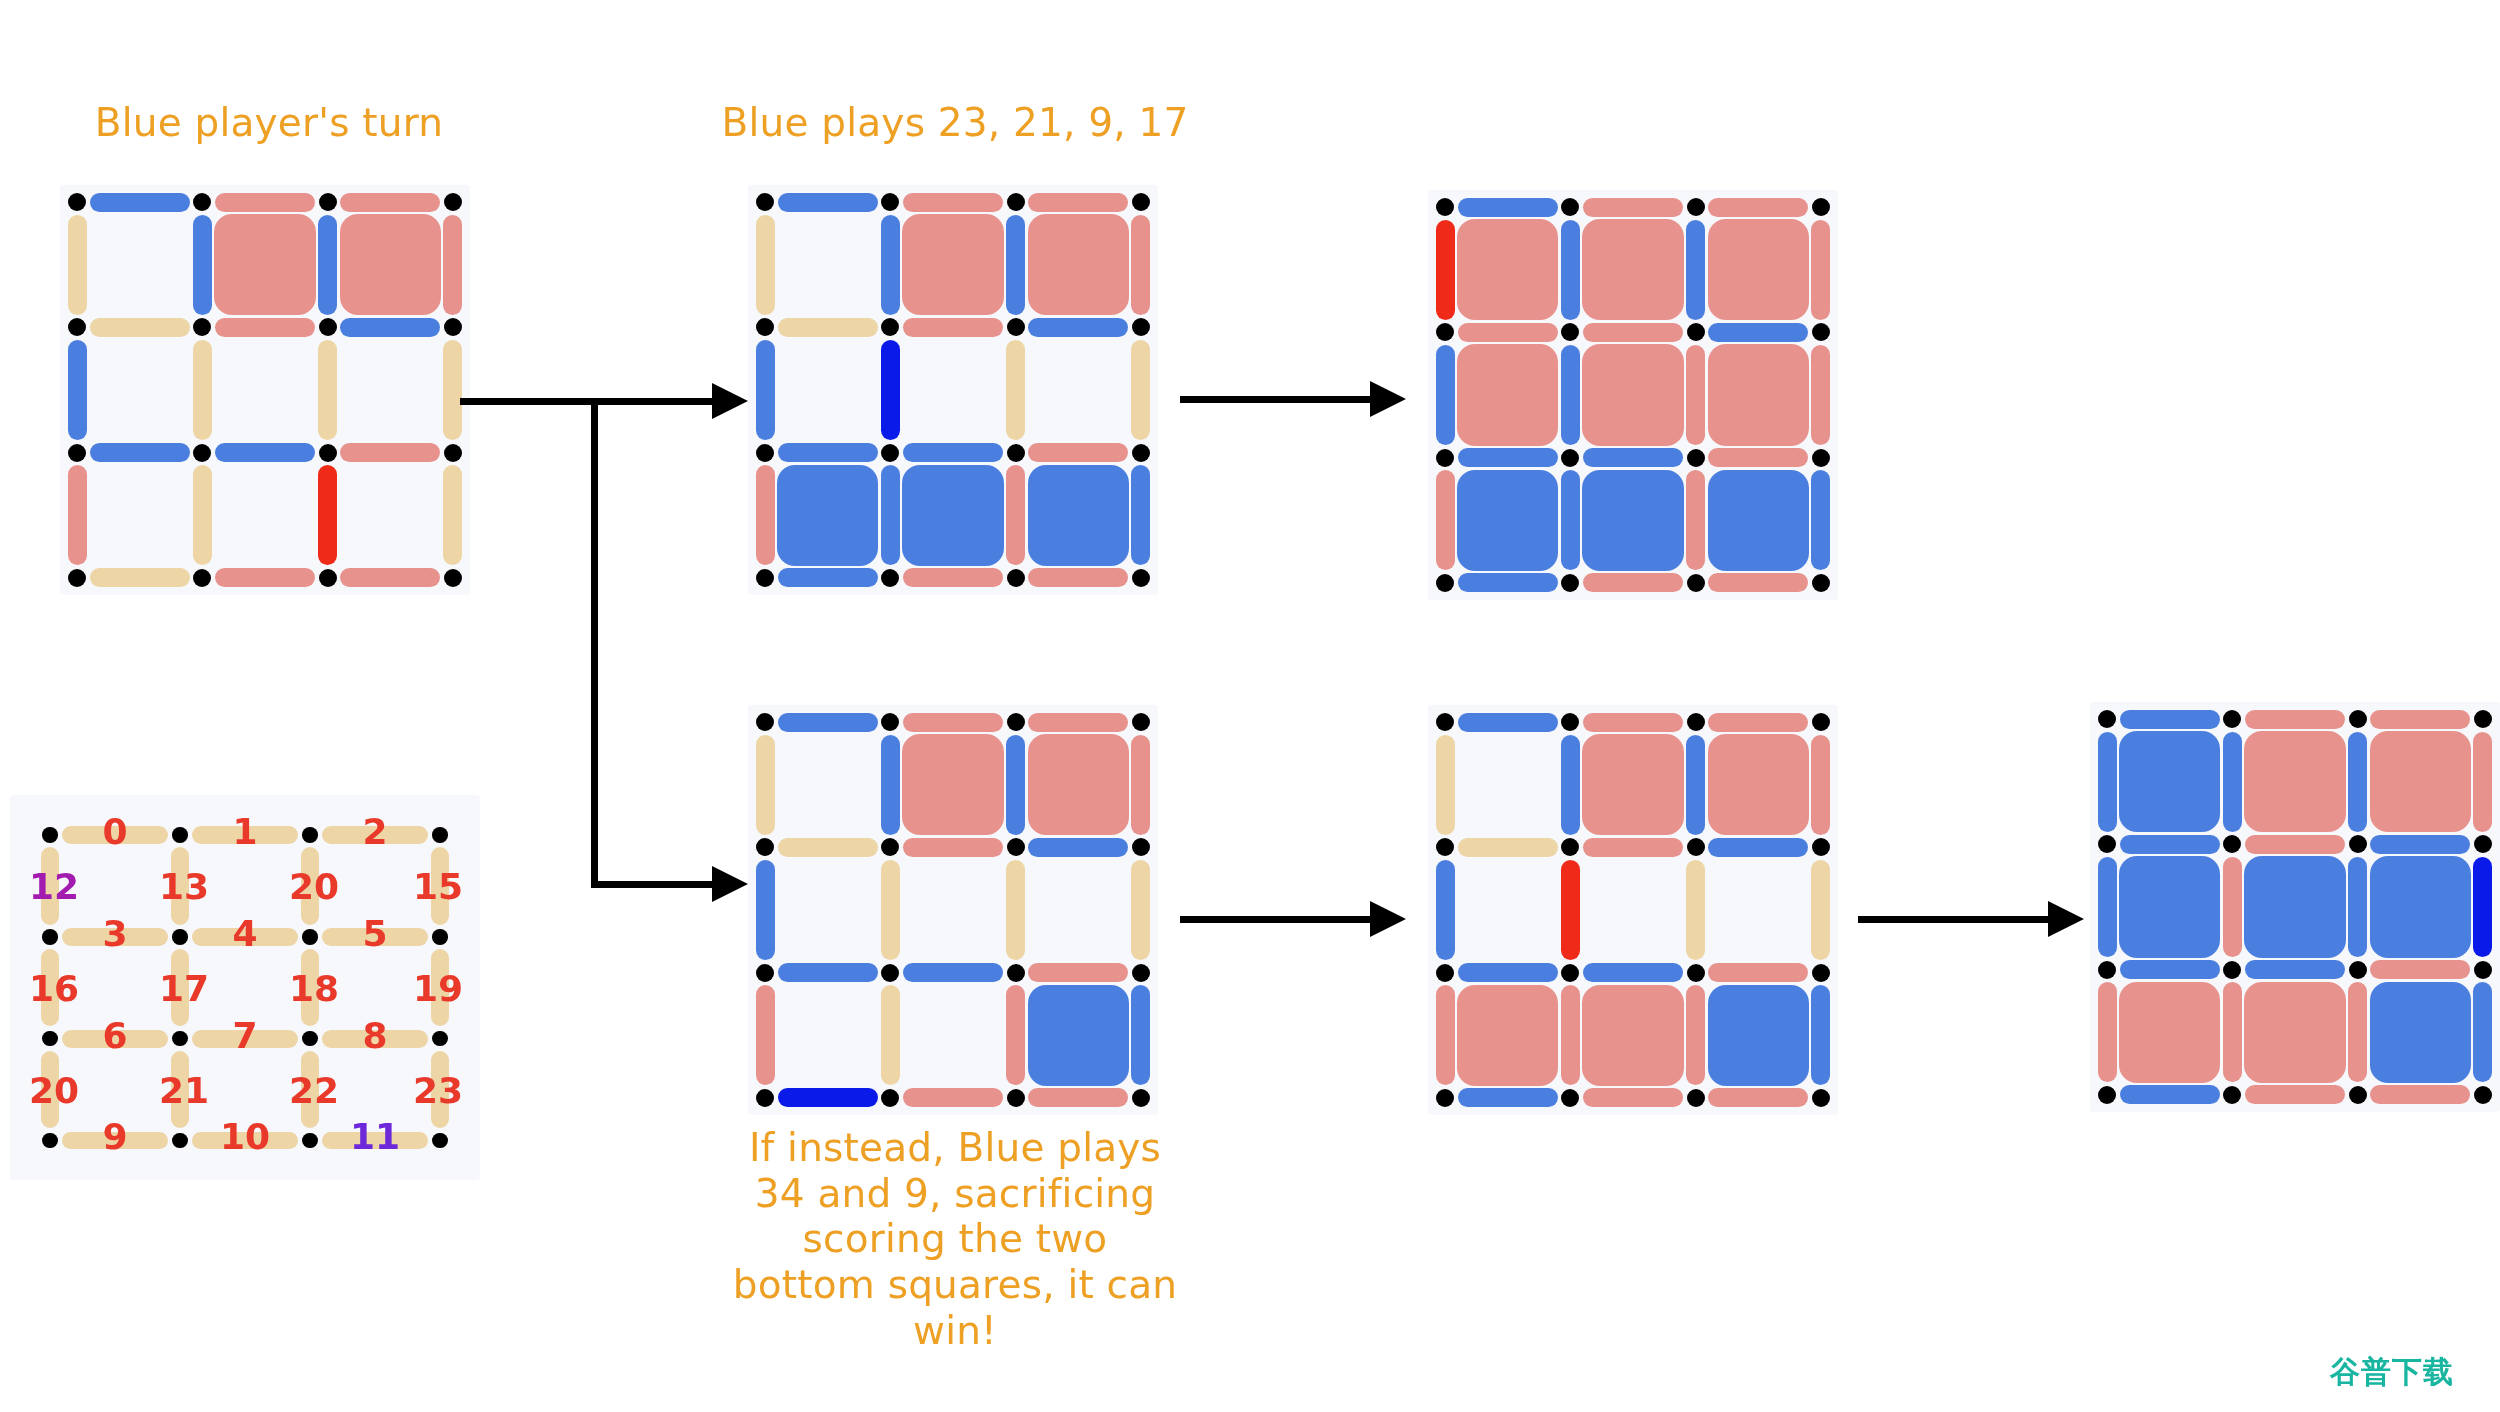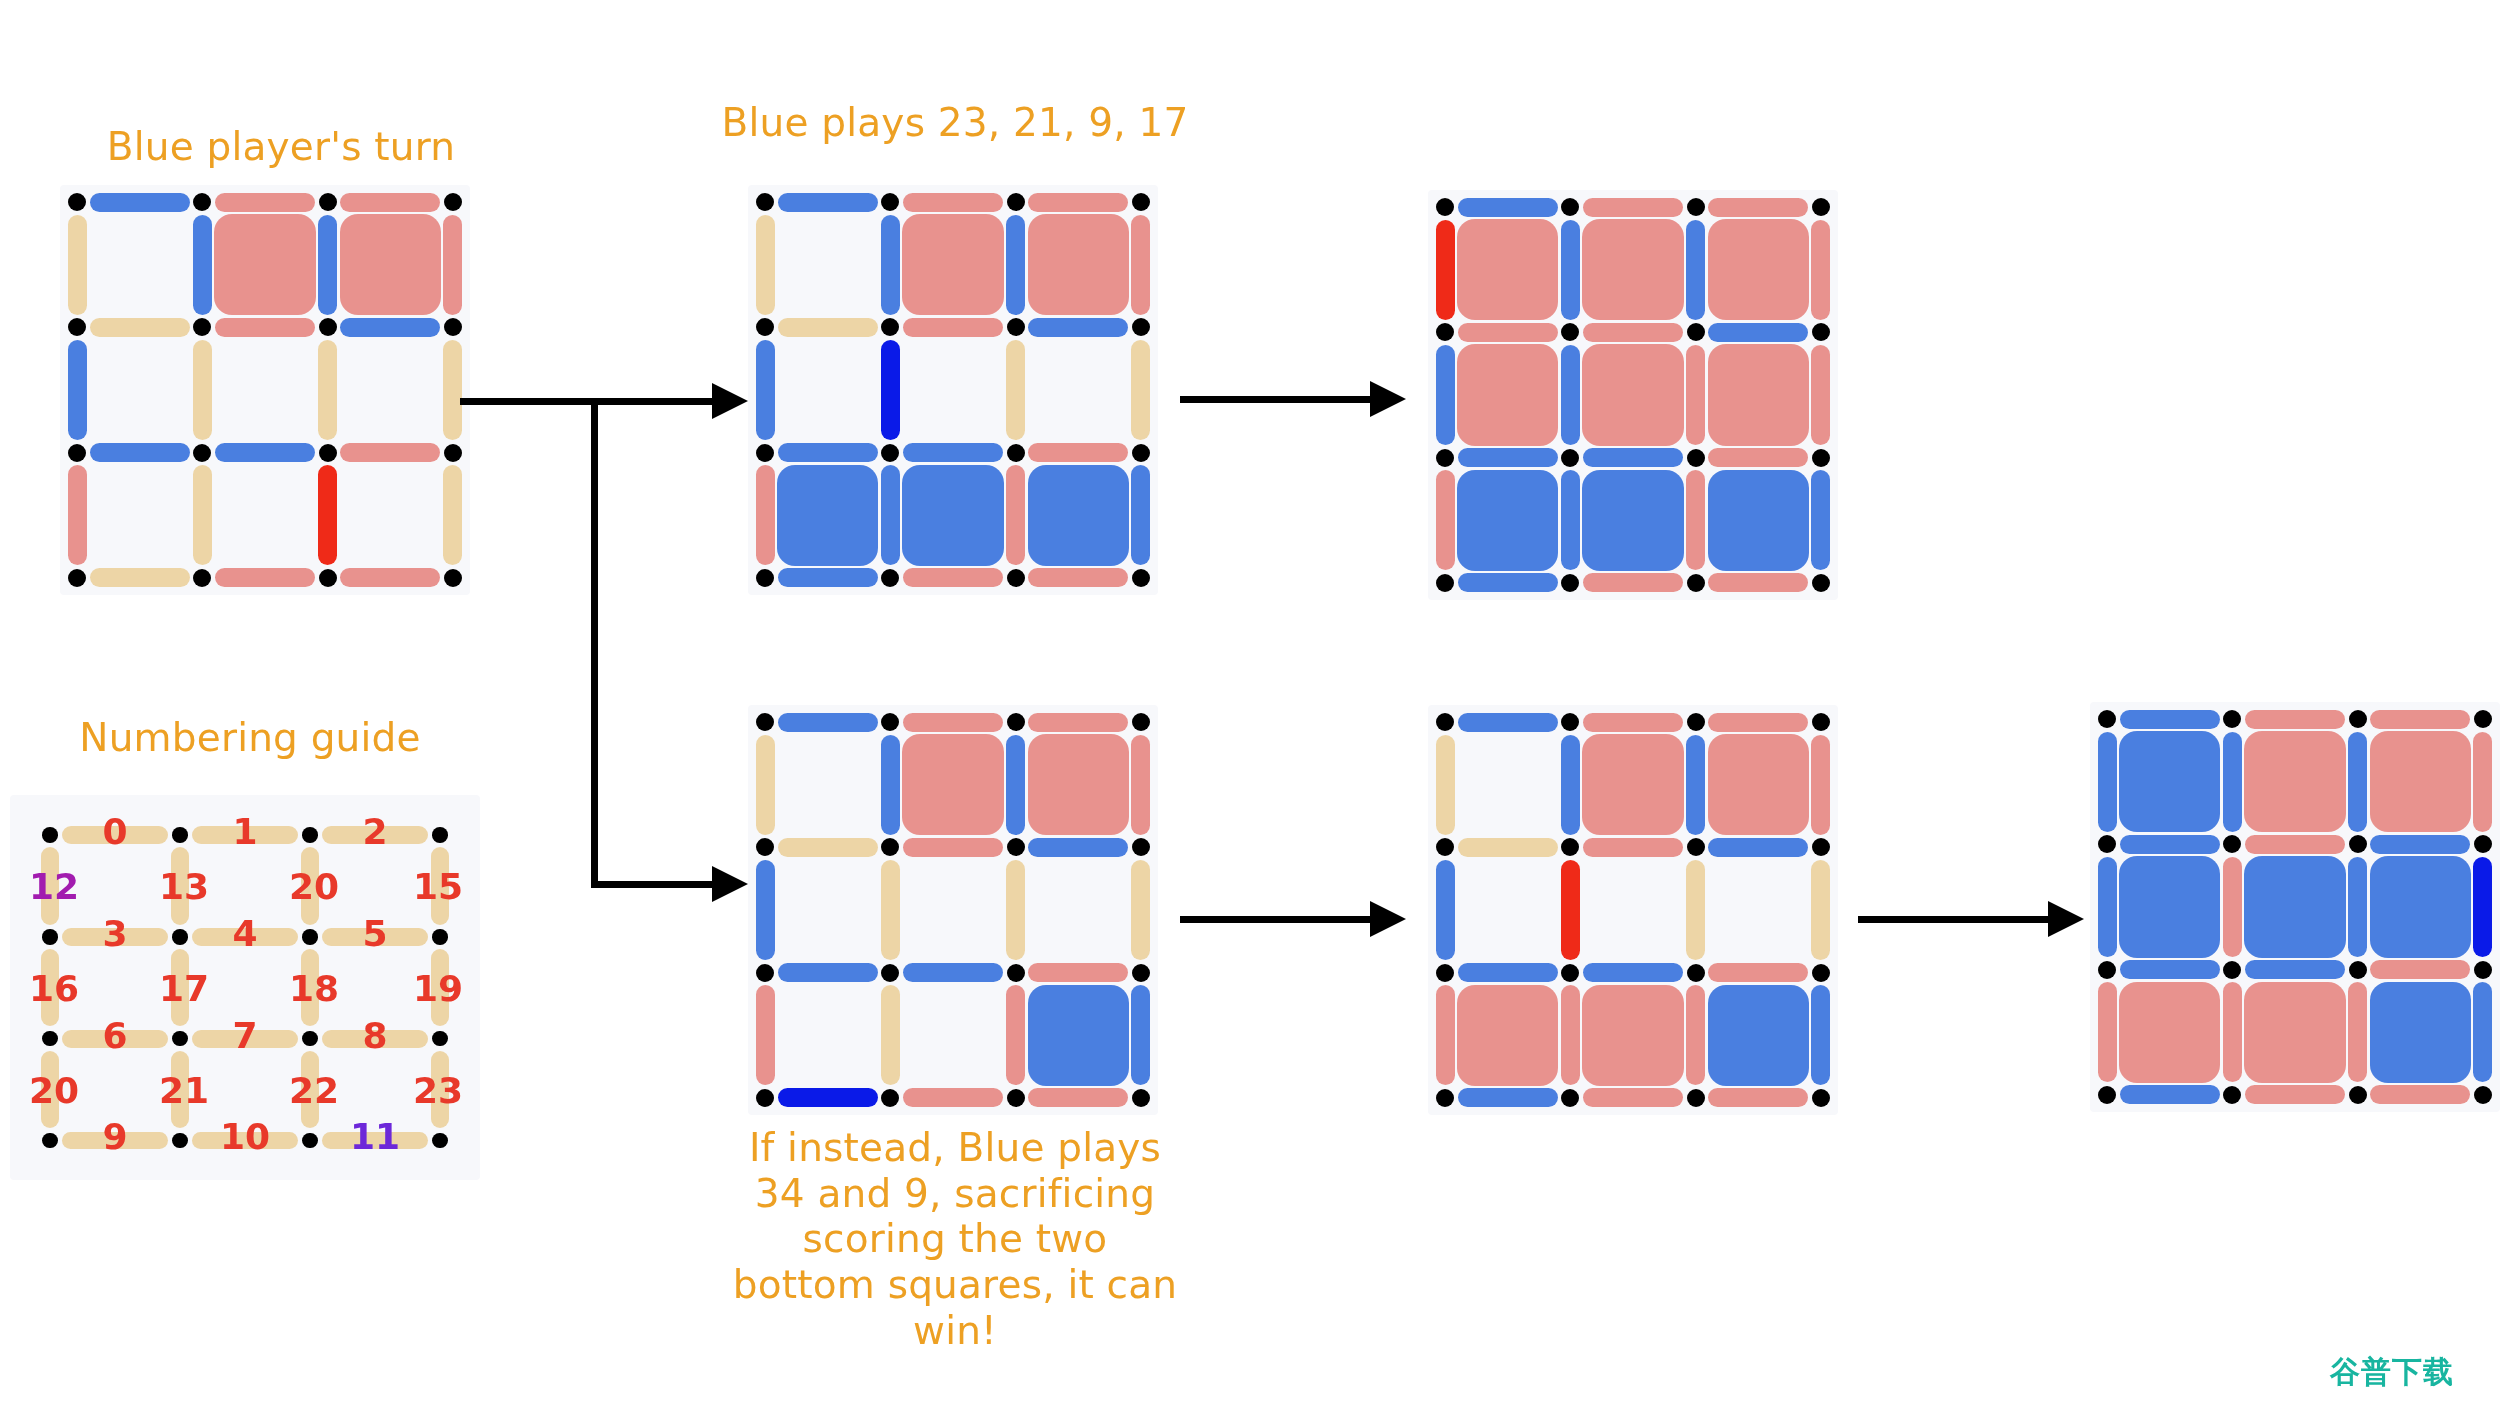--- a/index.html
+++ b/index.html
@@ -61,23 +61,22 @@
     font-weight:bold;
     font-family:"DejaVu Sans", sans-serif;
     letter-spacing:1px;
   }
 </style>
 </head>
 <body>
 
 <div class="stage">
 
-  <div class="caption" style="left:36px;top:100px;width:490px;margin-top:24px;">Blue player's turn</div>
+  <div class="caption" style="left:24px;top:100px;width:490px;">Blue player's turn</div>
   <div class="caption" style="left:700px;top:100px;width:510px;">Blue plays 23, 21, 9, 17</div>
-  <div class="caption" style="left:20px;top:715px;width:460px;">Numbering guide</div>
   <div class="caption" style="left:700px;top:1125px;width:510px;">If instead, Blue plays
 34 and 9, sacrificing
 scoring the two
 bottom squares, it can
 win!</div>
 
   <div id="boards-root">
       <div class="board" style="left: 60px; top: 185px; width: 410px; height: 410px; background: rgb(247, 248, 251);">
         <div class="cell" style="left: 154.354px; top: 29.1674px; width: 101.292px; height: 101.292px; background: rgb(232, 146, 142);"></div>
         <div class="cell" style="left: 279.541px; top: 29.1674px; width: 101.292px; height: 101.292px; background: rgb(232, 146, 142);"></div>

